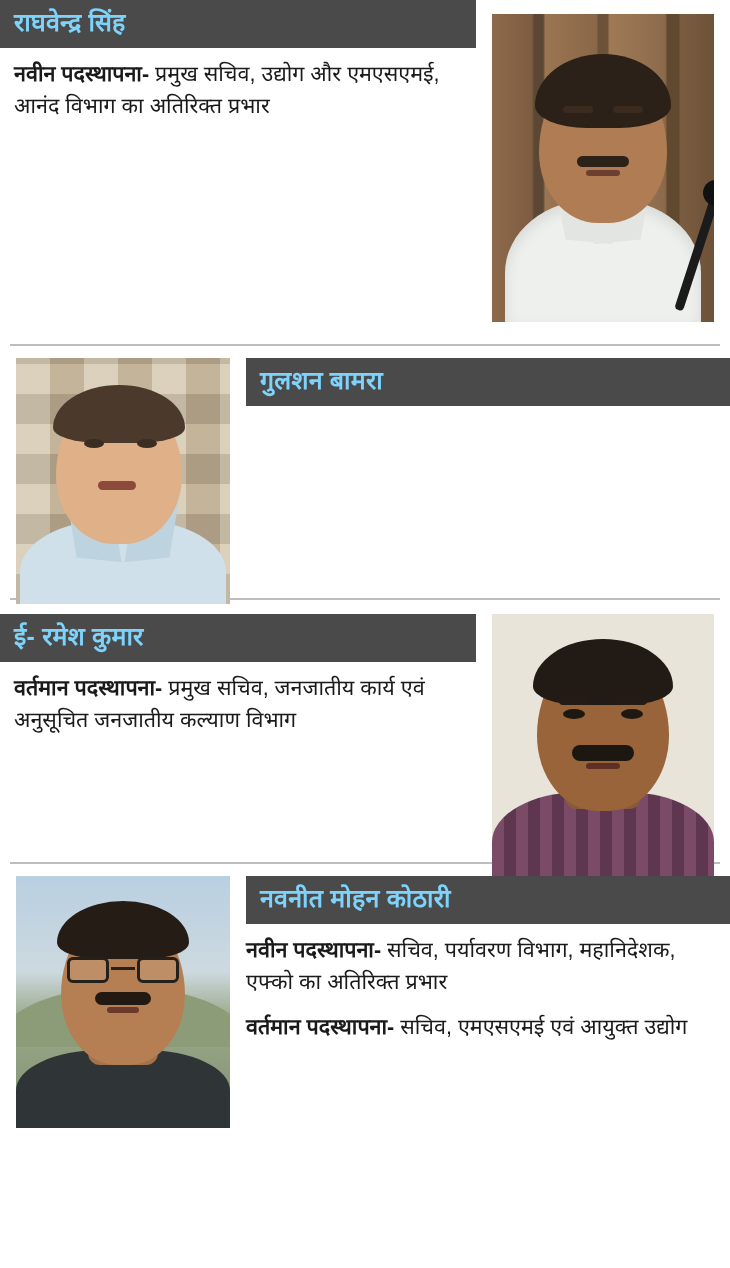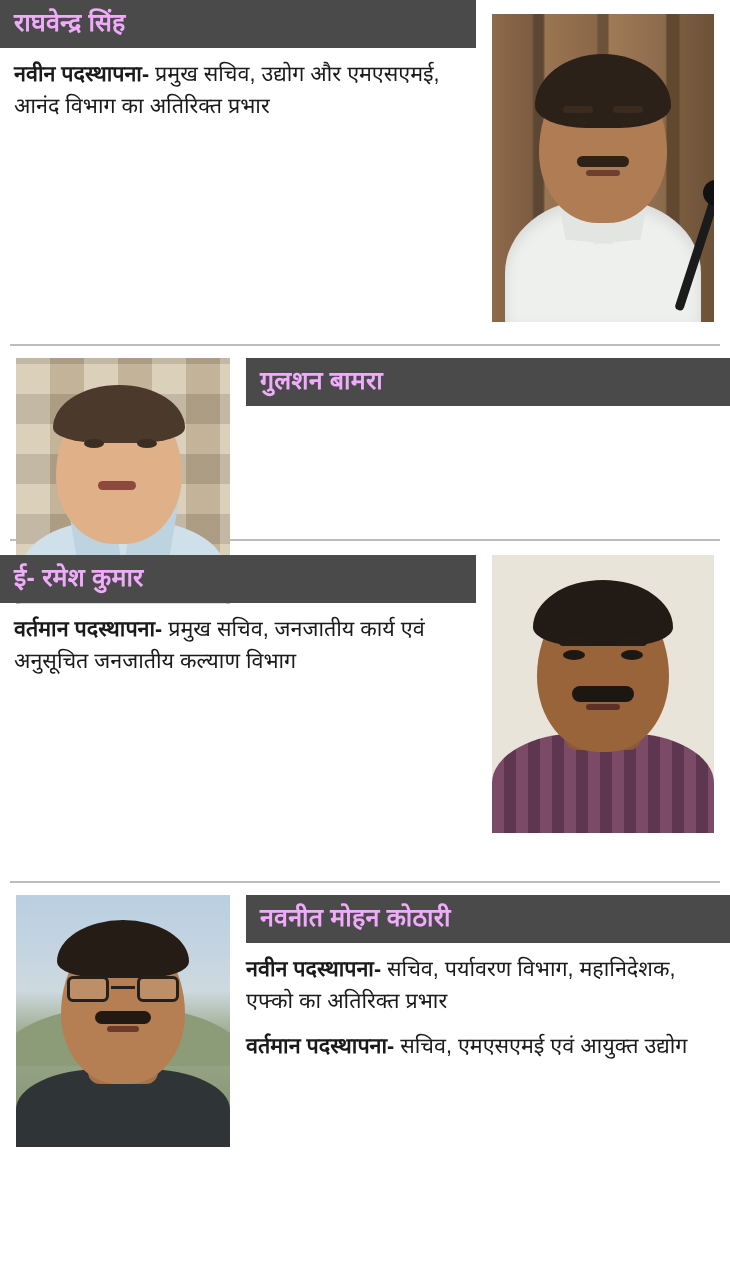--- a/index.html
+++ b/index.html
@@ -36,21 +36,21 @@
 
   .divider {
     height: 2px;
     background: #bdbdbd;
     margin: 0 10px;
   }
 
   
   .name-bar {
     background: #4a4a4a;
-    color: #f0abfc;
+    color: #7dd3fc;
     font-size: 25px;
     font-weight: bold;
     padding: 9px 14px 11px 14px;
     line-height: 1.1;
     letter-spacing: 0.2px;
   }
 
   
   .entries {
     padding: 10px 14px 6px 14px;
@@ -331,22 +331,22 @@
     background: #6b3a2c; border-radius: 4px;
   }
 
   
   .text-right-photo .name-bar { margin-right: 254px; }
   .text-right-photo .entries  { padding-right: 254px; }
   .text-left-photo  .name-bar { margin-left: 246px; }
   .text-left-photo  .entries  { padding-left: 246px; }
 
   .card-1 { height: 344px; }
-  .card-2 { height: 193px; }
-  .card-3 { height: 340px; }
+  .card-2 { height: 252px; }
+  .card-3 { height: 262px; }
   .card-4 { height: 284px; }
 </style>
 </head>
 <body>
 
 <div class="page">
 
   <div class="card card-1">
     <div class="card-inner text-right-photo">
       <div class="name-bar">राघवेन्द्र सिंह</div>

